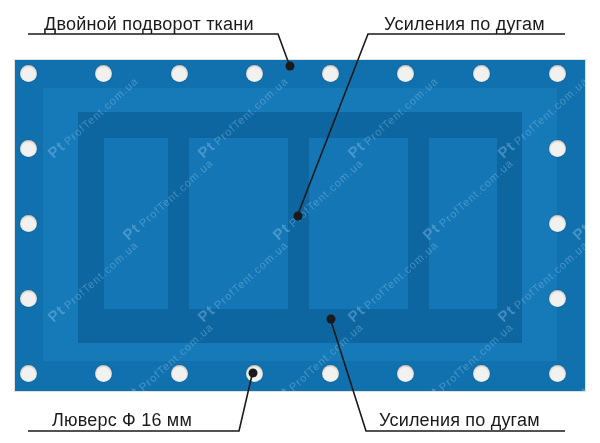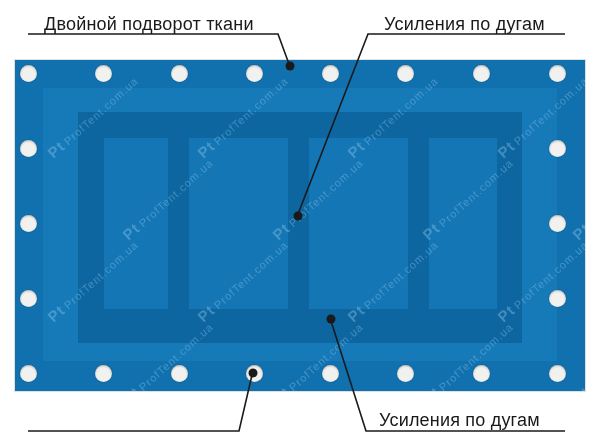--- a/index.html
+++ b/index.html
@@ -93,14 +93,15 @@
     <polyline points="28,431 239,431 252,375"></polyline>
     <polyline points="565,431 366,431 331,321"></polyline>
     <circle cx="290" cy="66" r="4.5"></circle>
     <circle cx="298" cy="216" r="4.5"></circle>
     <circle cx="253" cy="373" r="4.5"></circle>
     <circle cx="331" cy="319" r="4.5"></circle>
   </svg>
 
   <div class="callout-label" style="left:44px;top:14px">Двойной подворот ткани</div>
   <div class="callout-label" style="left:384px;top:14px">Усиления по дугам</div>
+  <div class="callout-label" style="left:52px;top:410px">Люверс Ф 16 мм</div>
   <div class="callout-label" style="left:379px;top:410px">Усиления по дугам</div>
 </div>
 
 </body></html>

